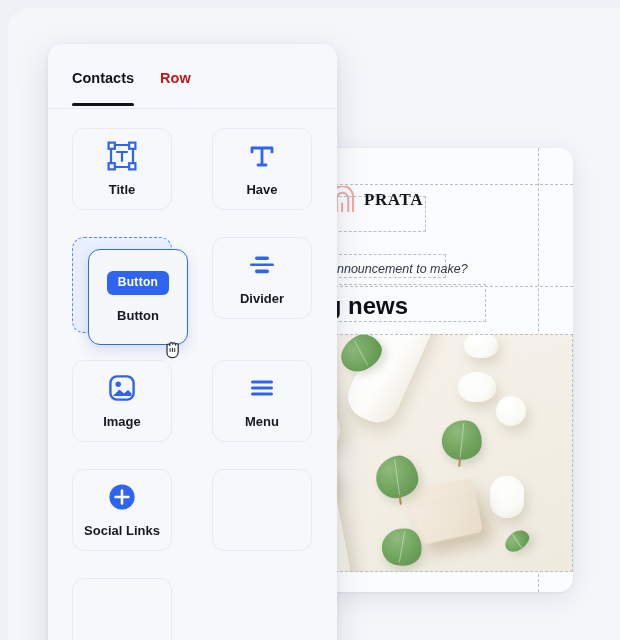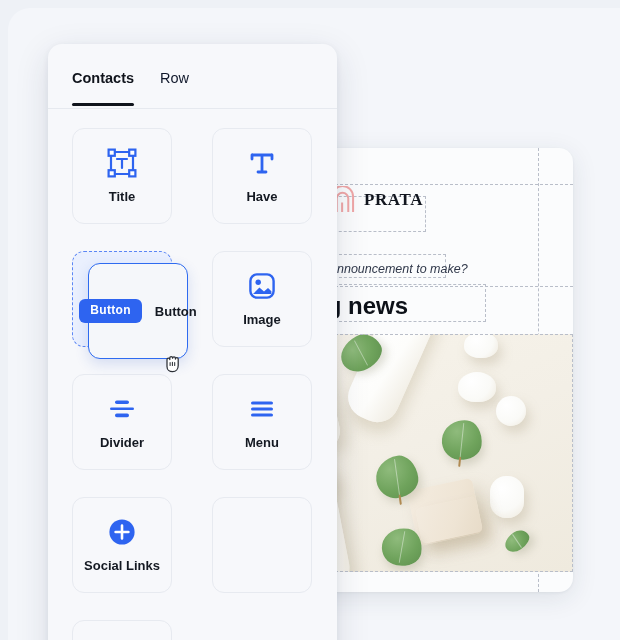--- a/index.html
+++ b/index.html
@@ -146,25 +146,26 @@
   .tabs {
     position: relative;
     height: 65px;
     padding: 26px 24px 0 24px;
     display: flex; align-items: flex-start; gap: 26px;
     border-bottom: 1px solid #e6e9ef;
     text-align: center;
   }
   .tab {
     font-size: 14.5px;
-    color: #0f172a;
+    color: #b91c1c;
     padding-bottom: 19px;
     position: relative;
     white-space: nowrap;
     cursor: pointer;
+    font-weight: bold;
   }
   .tab.active {
     color: #10141c;
     font-weight: 700;
   }
   .tab.active::after {
     content: "";
     position: absolute;
     left: 0; right: 0; bottom: -1px;
     height: 3px;
@@ -173,21 +174,21 @@
   }
 
   .tool-grid {
     padding: 19px 24px 0 24px;
     display: grid;
     grid-template-columns: 100px 100px;
     gap: 27px 40px;
   }
 
   .tool-card {
-    width: 100px; height: 96px;
+    width: 100px; height: 82px;
     background: #f7f8fb;
     border: 1px solid #e7eaf0;
     border-radius: 12px;
     display: flex; flex-direction: column;
     align-items: center; justify-content: center;
     gap: 11px;
     cursor: pointer;
   }
   .tool-card .ico {
     width: 30px; height: 30px;
@@ -206,21 +207,21 @@
     border-radius: 12px;
     background: #eaf0fe;
   }
   .drag-card {
     position: absolute;
     left: 16px; top: 12px;
     width: 100px; height: 96px;
     background: #f5f7fa;
     border: 1.6px solid #2e6bf0;
     border-radius: 12px;
-    display: flex; flex-direction: row;
+    display: flex; flex-direction: column;
     align-items: center; justify-content: center;
     gap: 13px;
     box-shadow: 0 5px 14px rgba(40,80,190,.16);
     z-index: 5;
     cursor: grabbing;
   }
   .btn-chip {
     background: #2e64f0;
     color: #ffffff;
     font-size: 12px; font-weight: 700;
@@ -346,42 +347,42 @@
         </div>
         <svg class="grab-cursor" viewBox="0 0 20 22">
           <path d="M3 11 V7.5 a1.4 1.4 0 0 1 2.8 0 V6 a1.4 1.4 0 0 1 2.8 0 V6.2 a1.4 1.4 0 0 1 2.8 0 V7 a1.4 1.4 0 0 1 2.8 0 v6.4 c0 3.6-2.2 6.2-5.6 6.2 -3.2 0-5.6-2-5.6-5.2 z" fill="#ffffff" stroke="#2b2f36" stroke-width="1.25" stroke-linejoin="round"></path>
           <path d="M6.1 10.4 V13.4 M8.4 10.2 V13.4 M10.7 10.4 V13.4" stroke="#2b2f36" stroke-width="1.05" stroke-linecap="round"></path>
         </svg>
       </div>
 
       <div class="tool-card">
         <span class="ico">
           <svg viewBox="0 0 30 30" width="30" height="30">
+            <rect x="8" y="6.5" width="14" height="3.6" rx="1.8" fill="#2e64f0"></rect>
+            <rect x="3" y="13.4" width="24" height="2.6" rx="1.3" fill="#2e64f0"></rect>
+            <rect x="8" y="19.6" width="14" height="3.6" rx="1.8" fill="#2e64f0"></rect>
+          </svg>
+        </span>
+        <span class="lbl">Divider</span>
+      </div>
+
+      <div class="tool-card">
+        <span class="ico">
+          <svg viewBox="0 0 30 30" width="30" height="30">
             <rect x="3.4" y="3.4" width="23.2" height="23.2" rx="6.5" fill="none" stroke="#2e64f0" stroke-width="2.4"></rect>
             <circle cx="11.2" cy="11.2" r="2.7" fill="#2e64f0"></circle>
             <path d="M6 23 L12.4 16.4 L17 20.6 L21 17 L24.4 20.2 V23 Z" fill="#2e64f0"></path>
           </svg>
         </span>
         <span class="lbl">Image</span>
       </div>
 
       <div class="tool-card">
         <span class="ico">
           <svg viewBox="0 0 30 30" width="30" height="30">
-            <rect x="8" y="6.5" width="14" height="3.6" rx="1.8" fill="#2e64f0"></rect>
-            <rect x="3" y="13.4" width="24" height="2.6" rx="1.3" fill="#2e64f0"></rect>
-            <rect x="8" y="19.6" width="14" height="3.6" rx="1.8" fill="#2e64f0"></rect>
-          </svg>
-        </span>
-        <span class="lbl">Divider</span>
-      </div>
-
-      <div class="tool-card">
-        <span class="ico">
-          <svg viewBox="0 0 30 30" width="30" height="30">
             <rect x="4" y="7.4" width="22" height="3.2" rx="1.6" fill="#2e64f0"></rect>
             <rect x="4" y="13.4" width="22" height="3.2" rx="1.6" fill="#2e64f0"></rect>
             <rect x="4" y="19.4" width="22" height="3.2" rx="1.6" fill="#2e64f0"></rect>
           </svg>
         </span>
         <span class="lbl">Menu</span>
       </div>
 
       <div class="tool-card">
         <span class="ico">

